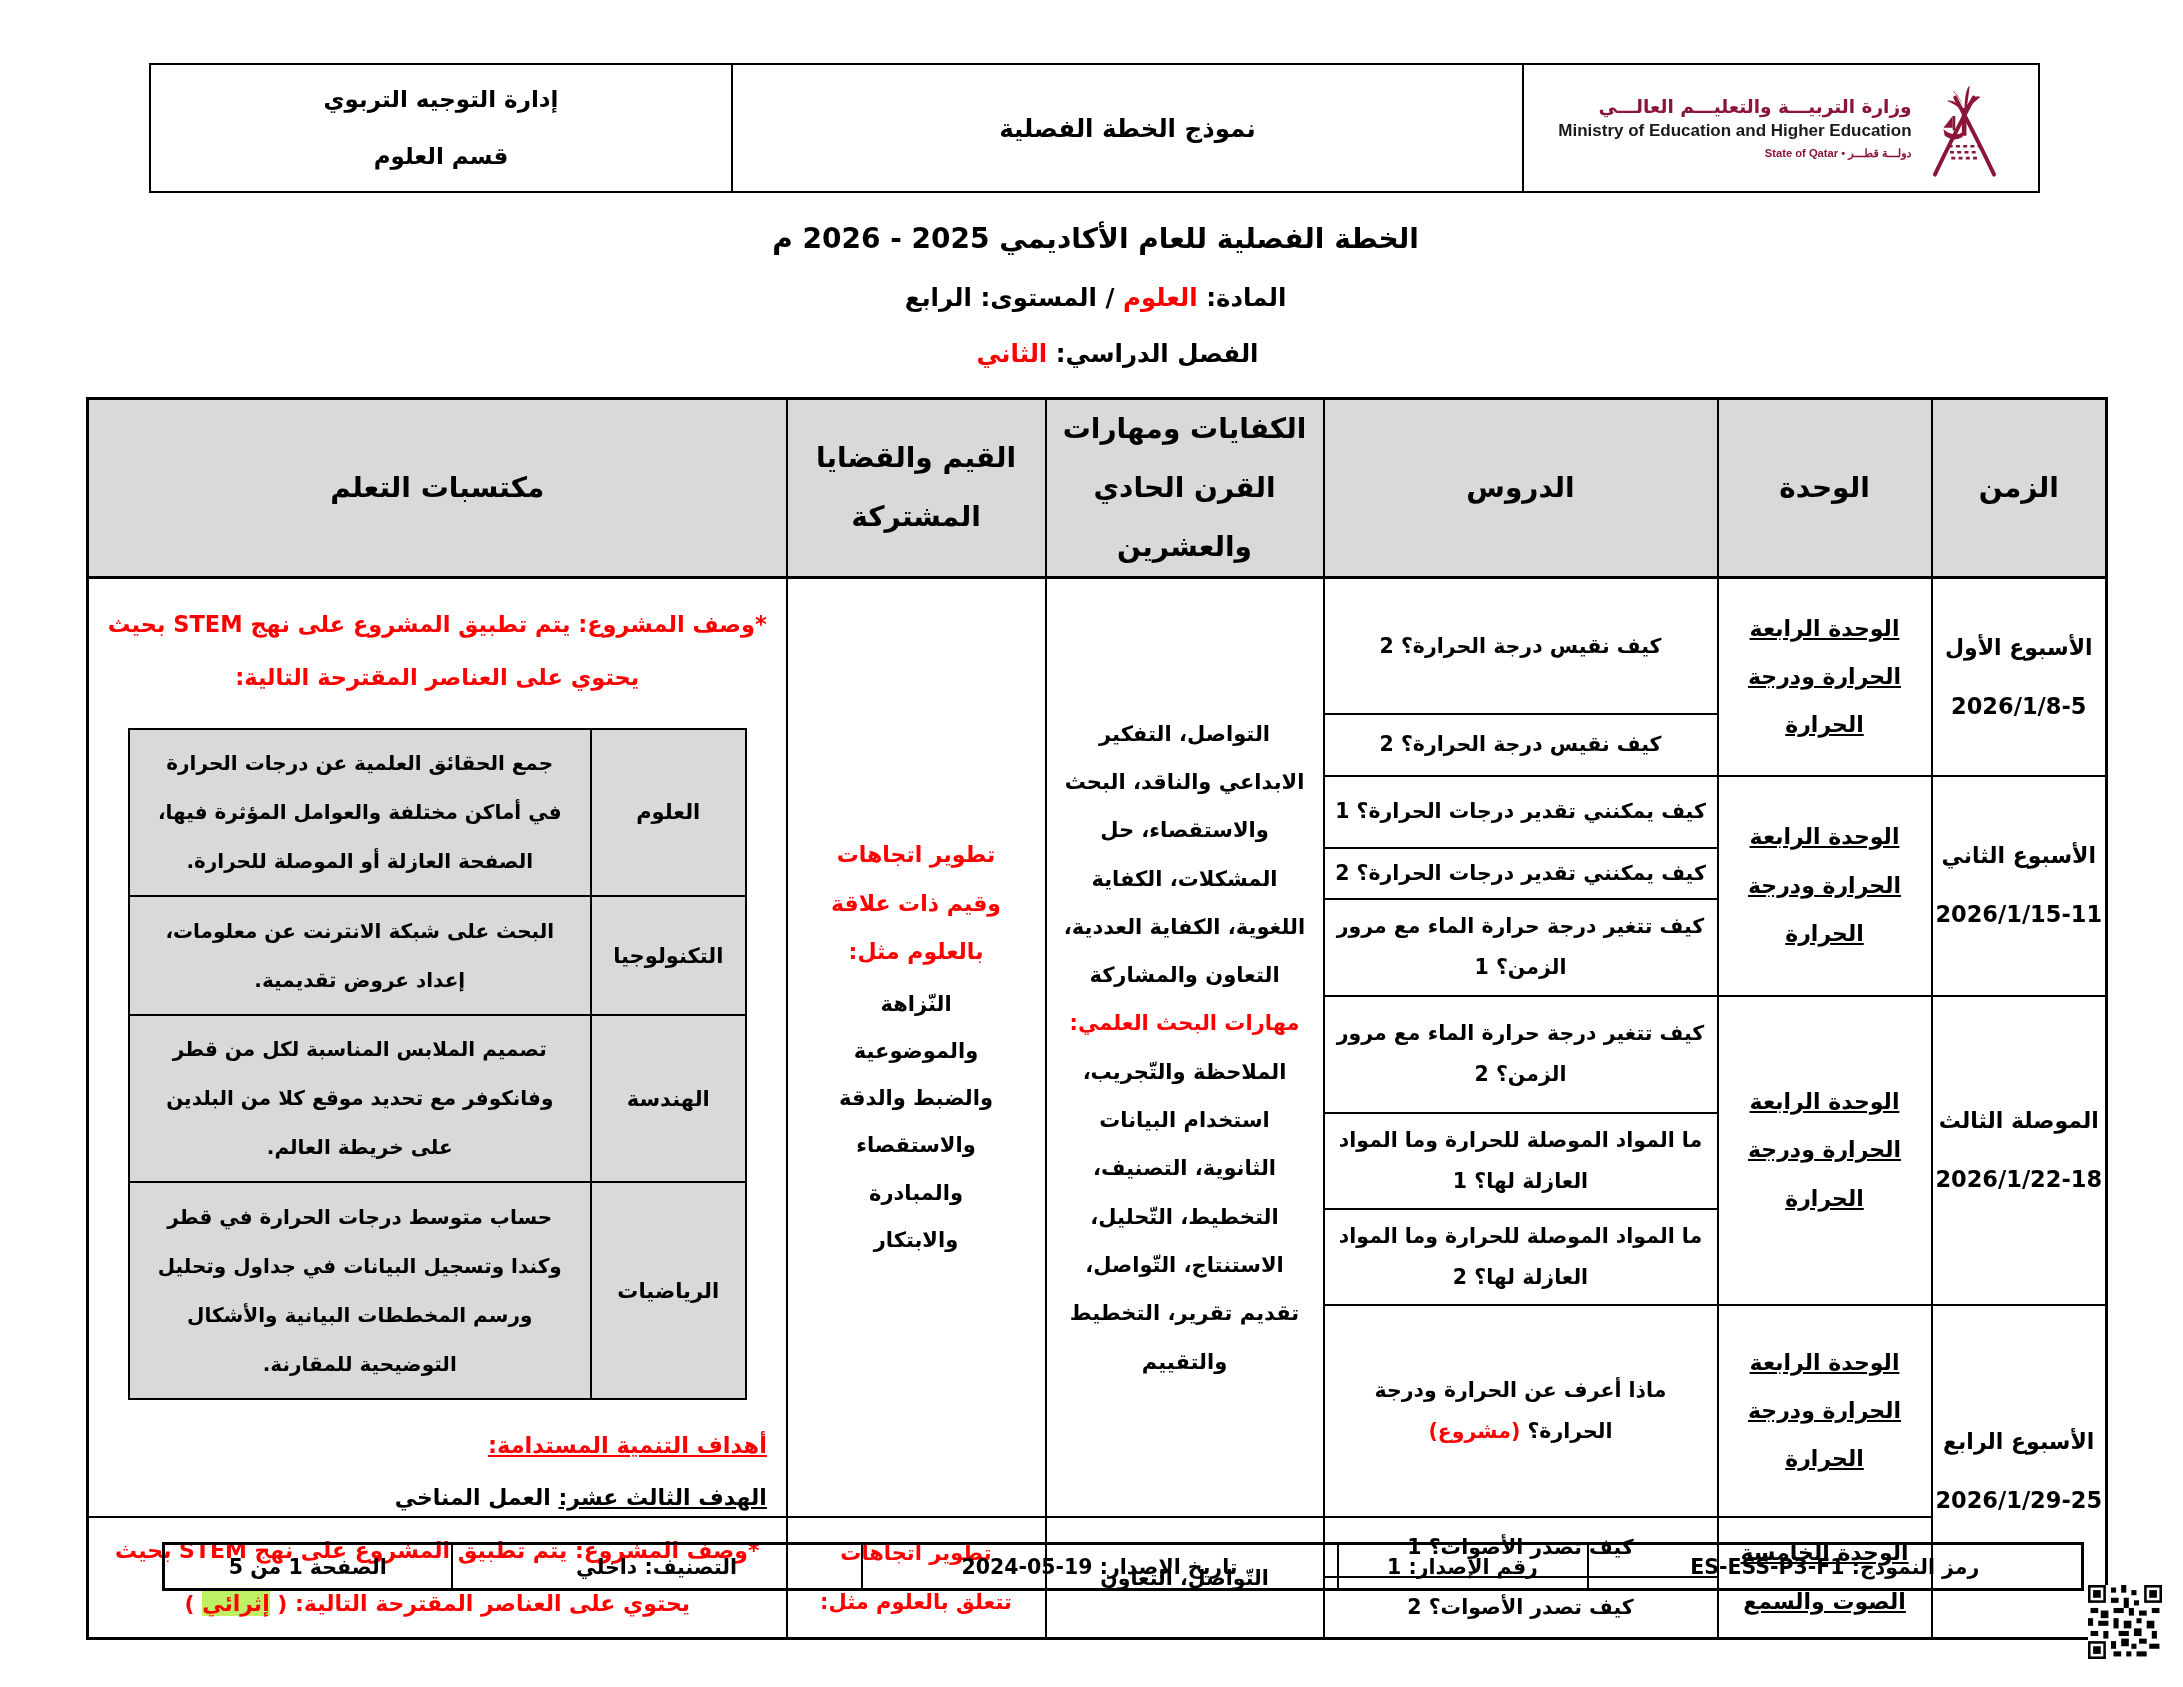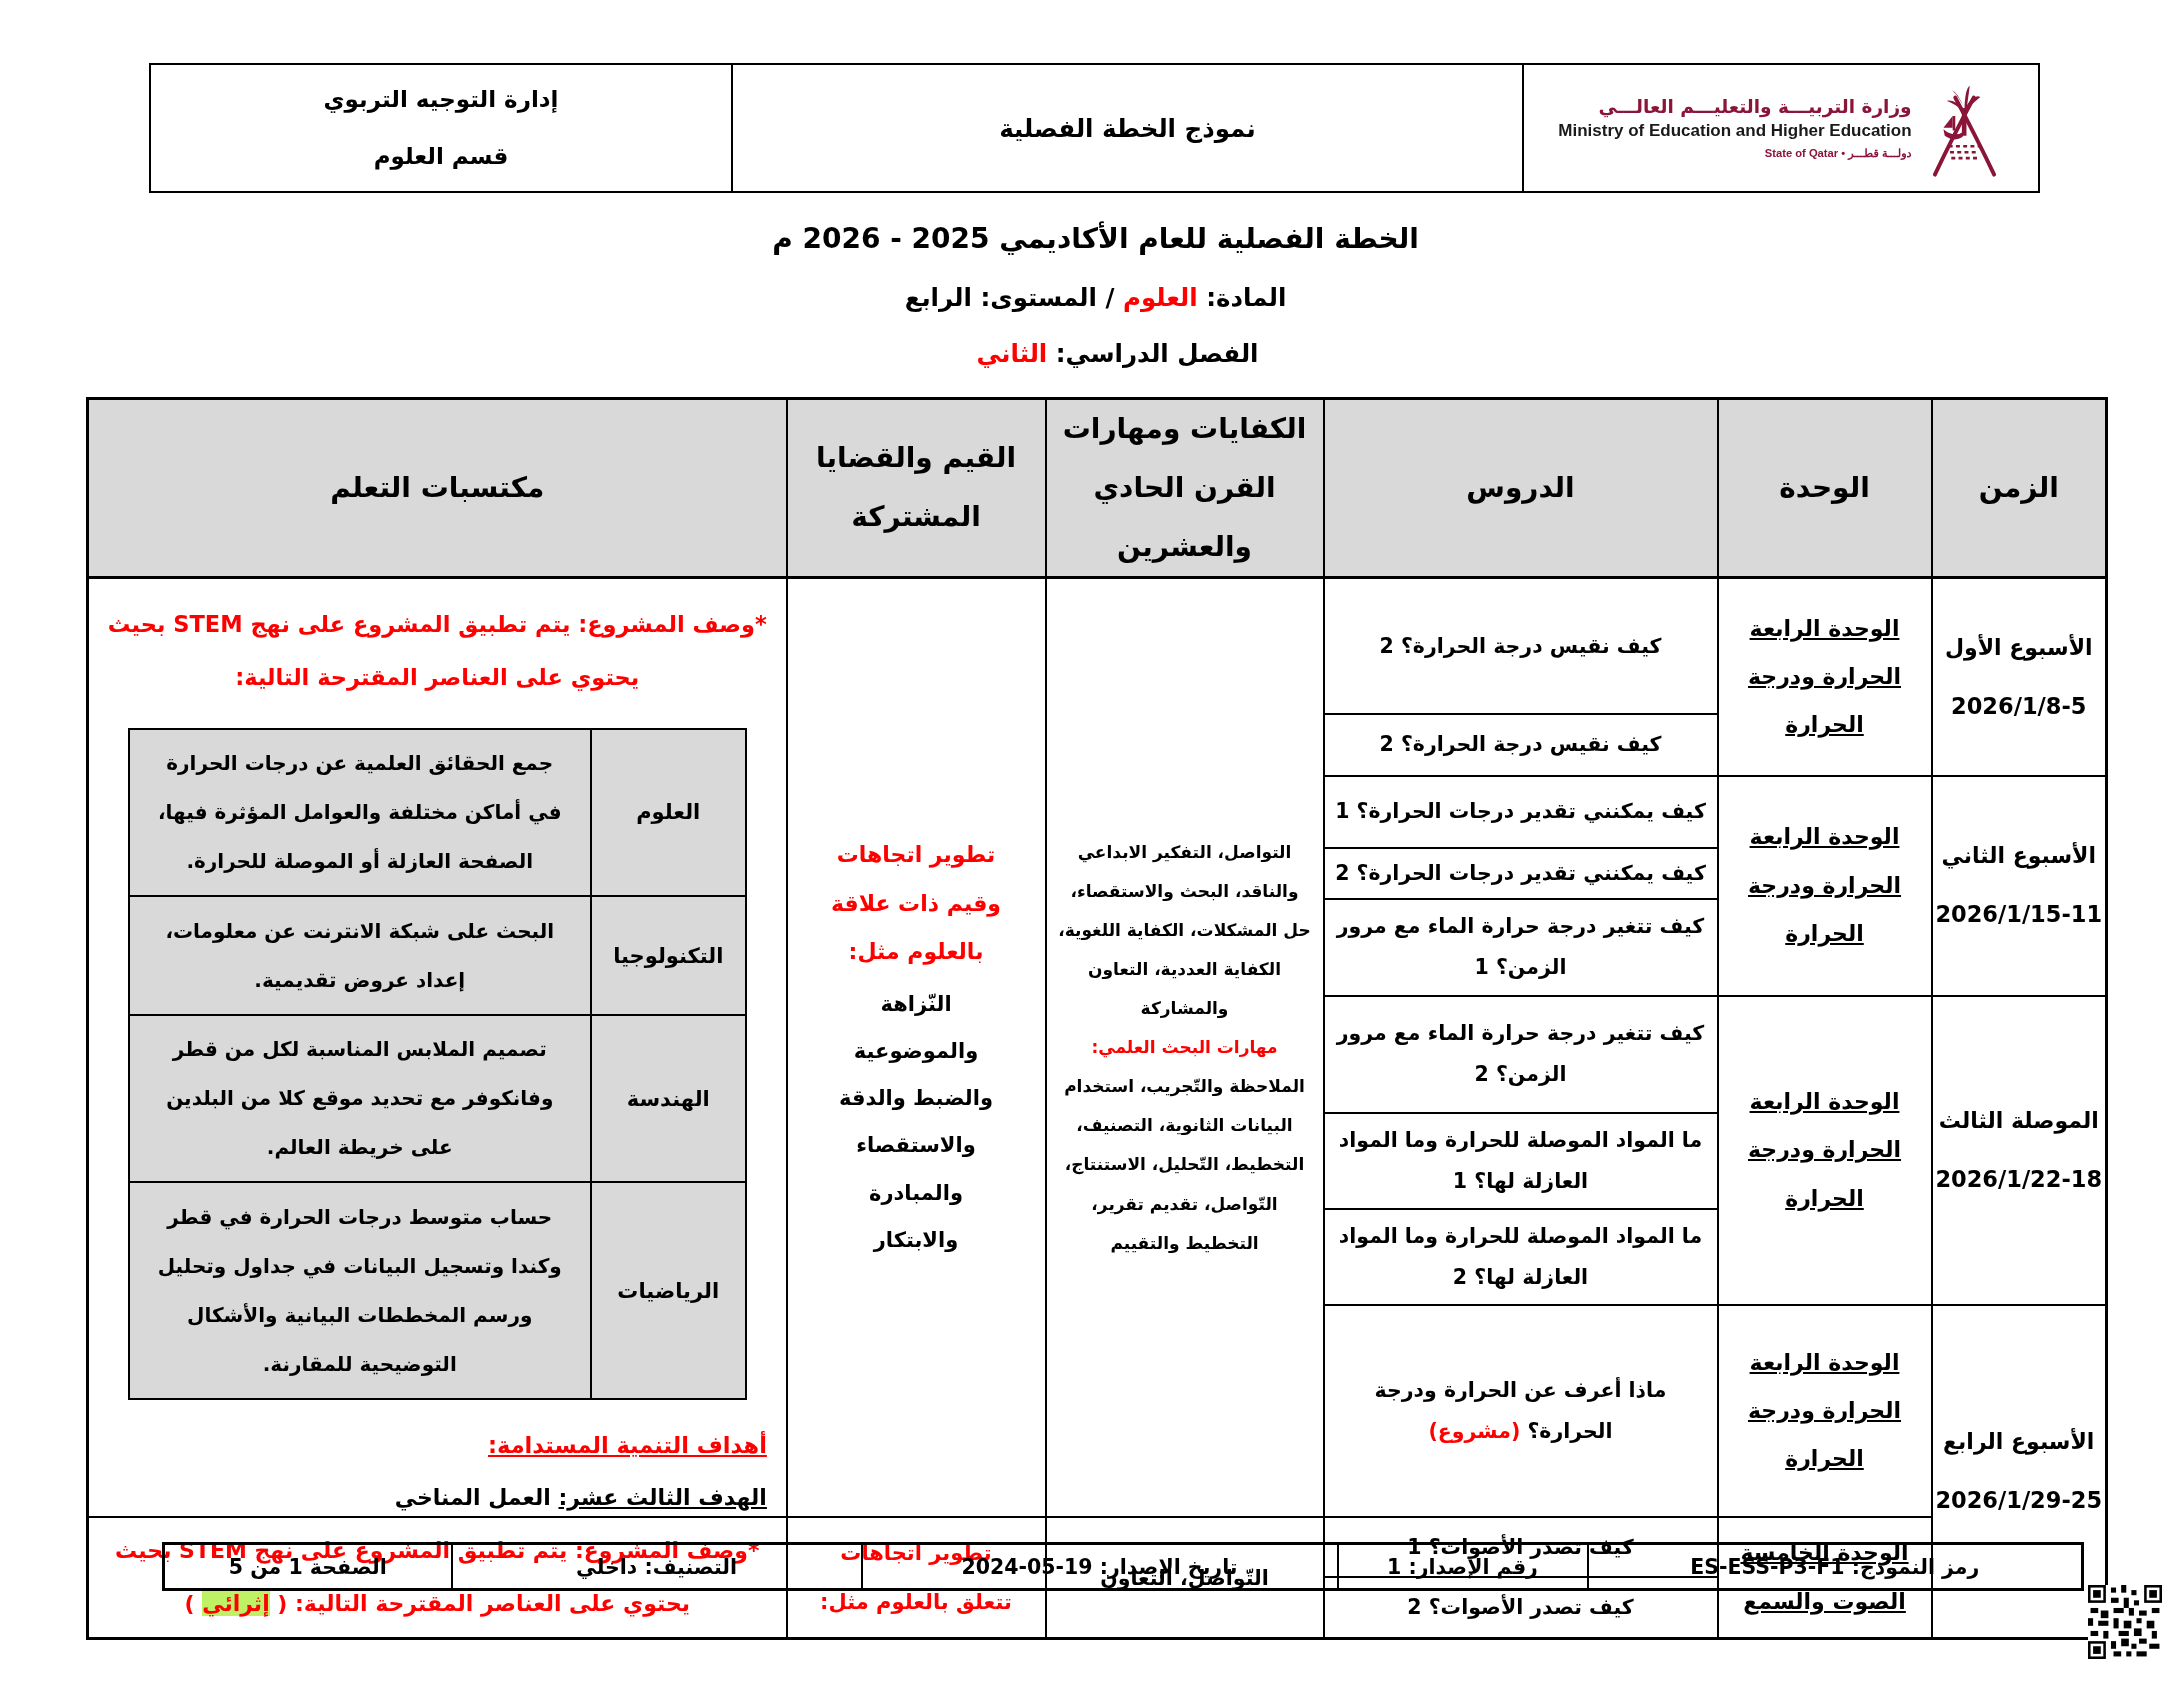--- a/index.html
+++ b/index.html
@@ -41,21 +41,21 @@
   }
   .main-table th, .main-table td { border:2px solid #000; vertical-align:middle; overflow:hidden; }
   .main-table th {
     background:#D9D9D9; height:147px; font-size:28px; text-align:center;
     line-height:2.1; border-bottom:3.3px solid #000; font-weight:bold;
   }
   td.week-cell  { text-align:center; font-size:22px; line-height:2.35; }
   .wk-date { font-size:22.5px; margin-top:6.6px; }
   td.unit-cell  { text-align:center; font-size:22px; line-height:2.2;text-decoration:underline; }
   td.lesson-cell{ text-align:center; font-size:20.5px; line-height:2.0; padding:4px 9.3px; }
-  td.comp-cell  { text-align:center; font-size:17px; line-height:2.3; padding:6.6px 10.6px; }
+  td.comp-cell  { text-align:center; font-size:21px; line-height:2.3; padding:6.6px 10.6px; }
   .comp-research-title { color:#FF0000; }
   td.values-cell{ text-align:center; padding:6.6px 8px; }
   .values-intro { color:#FF0000; font-size:22px; line-height:2.2; }
   .values-body  { font-size:21px; line-height:2.25; margin-top:4px; }
   td.outcomes-cell { vertical-align:top; text-align:center; padding:18.5px 12px 6.6px; }
   .proj-intro { color:#FF0000; font-size:22.5px; line-height:2.35; }
 
   .stem-table {
     width:619px; margin:24px auto 0; border-collapse:collapse; table-layout:fixed;
     background:#D9D9D9; border:2px solid #000;

